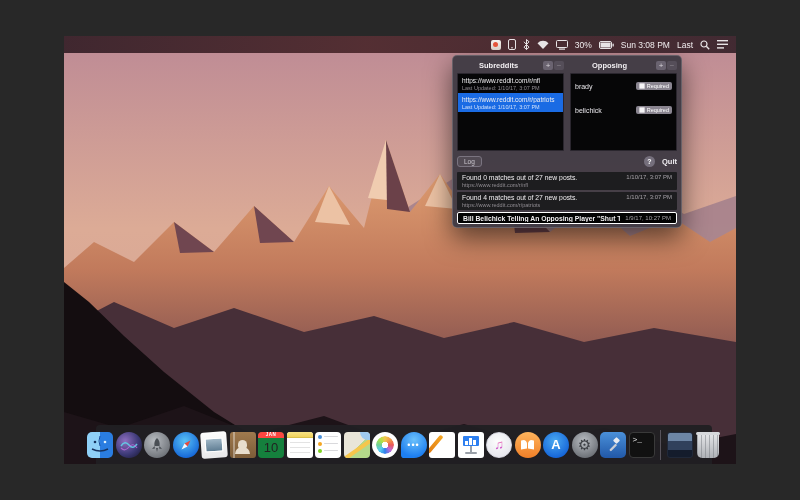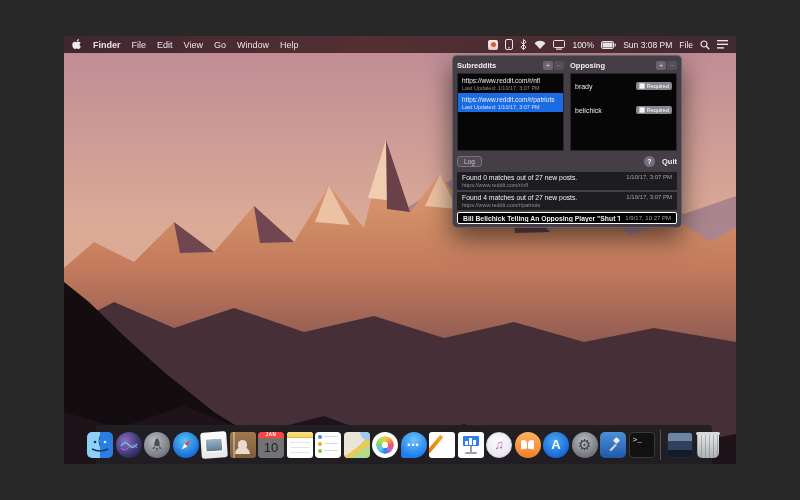--- a/index.html
+++ b/index.html
@@ -22,21 +22,21 @@
   .mb-txt { font-size:8.5px; color:#f0ecee; }
   .app-status { width:10px; height:10px; border-radius:2px; background:linear-gradient(180deg,#f5f2ef,#d8cfc8); position:relative; }
   .app-status::after { content:""; position:absolute; left:2.5px; top:2.5px; width:5px; height:5px; border-radius:50%; background:#e5543a; }
 
   
   .appwin { position:absolute; left:388px; top:19px; width:230px; z-index:20;
     background:rgba(64,58,68,.96); border:1px solid rgba(255,255,255,.18); border-radius:5px;
     box-shadow:0 10px 26px rgba(0,0,0,.55); padding:3px 4px 3px; color:#eee; }
   .cols { display:flex; gap:6px; }
   .col { flex:1; min-width:0; }
-  .col-head { display:flex; align-items:center; justify-content:space-between; height:12px; }
+  .col-head { display:flex; align-items:center; justify-content:space-between; height:12px;margin-left:22px; }
   .col-title { font-size:7.5px; font-weight:bold; color:#f2eff2; }
   .pm { display:flex; gap:1px; }
   .pm button { width:10px; height:9px; border:0; border-radius:2px; background:#6a6370; color:#d8d4da;
     font-size:8px; line-height:7px; padding:0; cursor:pointer; }
   .pm button.dim { opacity:.45; }
   .listbox { margin-top:2px; height:78px; background:#060607; border:1px solid #2a262e; border-radius:1px; overflow:hidden; }
   .sub-item { padding:3px 4px 2px; }
   .sub-item .url { font-size:6.5px; color:#efeef0; white-space:nowrap; overflow:hidden; }
   .sub-item .upd { font-size:5.5px; color:#8e8a90; margin-top:1px; white-space:nowrap; overflow:hidden; }
   .sub-item.selected { background:#1a6be4; }
@@ -74,21 +74,21 @@
   .i-circle { border-radius:50%; }
   .i-siri { background:radial-gradient(circle at 35% 35%, #8f6fc0, #3d3a77 55%, #14142a); }
   .i-launchpad { background:radial-gradient(circle at 40% 35%, #b9bdc2, #75797f 70%, #53565b); display:flex; align-items:center; justify-content:center; }
   .i-safari { background:radial-gradient(circle at 45% 35%, #59c2f5, #1668d8 75%); display:flex; align-items:center; justify-content:center; }
   .i-mail { background:linear-gradient(180deg,#fdfdfd,#e8e8ea); border-radius:3px; transform:rotate(-4deg); display:flex; align-items:center; justify-content:center; }
   .i-mail .pic { width:18px; height:14px; background:linear-gradient(180deg,#9fb6c6,#5f7d93); border:1.5px solid #fff; }
   .i-contacts { background:linear-gradient(180deg,#a07a4e,#7c5c38); border-radius:3px; display:flex; align-items:center; justify-content:center; position:relative; }
   .i-contacts::before { content:""; position:absolute; left:3px; top:0; width:2px; height:100%; background:rgba(255,255,255,.35); }
   .silhouette { width:9px; height:9px; border-radius:50% 50% 40% 40%; background:#e8ddcc; position:relative; }
   .silhouette::after { content:""; position:absolute; left:-3px; top:7px; width:15px; height:7px; border-radius:7px 7px 0 0; background:#e8ddcc; }
-  .i-cal { background:#737373; border-radius:4px; overflow:hidden; text-align:center; }
+  .i-cal { background:#15803d; border-radius:4px; overflow:hidden; text-align:center; }
   .i-cal .mon { background:#fb4640; color:#fff; font-size:4.5px; font-weight:bold; line-height:6px; height:6px; letter-spacing:.5px; }
   .i-cal .day { color:#222; font-size:13px; line-height:19px; font-weight:300; }
   .i-notes { background:linear-gradient(180deg,#fff 0 100%); border-radius:3px; overflow:hidden; }
   .i-notes .strip { height:6px; background:linear-gradient(180deg,#f7e387,#f2d35c); border-bottom:1px solid #d9c04c; }
   .i-notes .ln { height:1px; background:#e3e3e3; margin:4px 3px 0; }
   .i-reminders { background:#fff; border-radius:4px; padding:3px 3px; display:flex; flex-direction:column; gap:3px; }
   .rem-row { display:flex; align-items:center; gap:2px; }
   .rem-dot { width:4px; height:4px; border-radius:50%; }
   .rem-ln { flex:1; height:1.5px; background:#d9d9dc; border-radius:1px; }
   .i-maps { background:linear-gradient(135deg,#e9e5d8 0 55%, #b5d98a 55% 100%); border-radius:4px; position:relative; overflow:hidden; }
@@ -152,34 +152,20 @@
     <polygon fill="#6b4149" points="322,104 346,176 323,173"></polygon>
     <polygon fill="#704650" points="190,170 230,206 196,207"></polygon>
     <polygon fill="#6b4149" points="446,154 486,196 451,197"></polygon>
     <polygon fill="#704650" points="110,186 150,216 116,217"></polygon>
     <polygon fill="#472f38" points="0,292 50,266 110,292 170,272 240,296 310,280 380,302 450,286 520,306 590,292 672,306 672,428 0,428"></polygon>
     <polygon fill="#140d10" points="0,246 25,266 60,300 100,336 150,376 205,410 240,428 0,428"></polygon>
     <polygon fill="#1d1318" points="0,428 0,376 55,392 120,370 190,398 260,380 330,406 400,388 470,408 540,392 610,410 672,398 672,428"></polygon>
   </svg>
 
   <div class="menubar">
-    <div class="menus">
-      <span class="apple menu-item">
-        <svg width="9" height="11" viewBox="0 0 9 11">
-            <path fill="#f0ecee" d="M6.4 1.7c.4-.5.7-1.2.6-1.7-.6 0-1.3.4-1.7.9-.4.4-.7 1.1-.6 1.7.7 0 1.3-.4 1.7-.9zM7.6 5.8c0-1.3 1.1-1.9 1.1-1.9S8 2.8 6.6 2.8c-.8 0-1.5.5-1.9.5-.4 0-1.1-.5-1.8-.5C1.5 2.8.3 4 .3 5.9c0 2 1.5 4.2 2.6 4.2.5 0 1.2-.5 1.8-.5.6 0 1.1.5 1.8.5 1 0 2-1.7 2.3-2.6-1.1-.4-1.2-1.7-1.2-1.7z"></path>
-          </svg>
-      </span>
-      <span class="menu-item app">Finder</span>
-      <span class="menu-item">File</span>
-      <span class="menu-item">Edit</span>
-      <span class="menu-item">View</span>
-      <span class="menu-item">Go</span>
-      <span class="menu-item">Window</span>
-      <span class="menu-item">Help</span>
-    </div>
     <div class="mb-right">
       <span class="mb-ico app-status"></span>
       <span class="mb-ico">
         <svg width="8" height="11" viewBox="0 0 8 11">
             <rect x="0.5" y="0.5" width="7" height="10" rx="1.5" fill="none" stroke="#e8e4e6"></rect>
             <circle cx="4" cy="8.7" r=".8" fill="#e8e4e6"></circle>
           </svg>
       </span>
       <span class="mb-ico">
         <svg width="7" height="11" viewBox="0 0 7 11">
@@ -190,30 +176,30 @@
         <svg width="12" height="9" viewBox="0 0 12 9">
             <path d="M0.5 3.2 A 7.5 7.5 0 0 1 11.5 3.2 L6 9 Z" fill="#e8e4e6"></path>
           </svg>
       </span>
       <span class="mb-ico">
         <svg width="12" height="10" viewBox="0 0 12 10">
             <rect x="0.5" y="0.5" width="11" height="7" rx="1" fill="none" stroke="#e8e4e6"></rect>
             <rect x="3" y="8.5" width="6" height="1.2" fill="#e8e4e6"></rect>
           </svg>
       </span>
-      <span class="mb-txt">100%</span>
+      <span class="mb-txt">30%</span>
       <span class="mb-ico">
         <svg width="15" height="8" viewBox="0 0 15 8">
             <rect x="0.5" y="0.5" width="12" height="7" rx="1.5" fill="none" stroke="#e8e4e6"></rect>
             <rect x="1.5" y="1.5" width="10" height="5" rx=".8" fill="#e8e4e6"></rect>
             <rect x="13.5" y="2.5" width="1.3" height="3" rx=".6" fill="#e8e4e6"></rect>
           </svg>
       </span>
       <span class="mb-txt">Sun 3:08 PM</span>
-      <span class="mb-txt">File</span>
+      <span class="mb-txt">Last</span>
       <span class="mb-ico">
         <svg width="10" height="10" viewBox="0 0 10 10">
             <circle cx="4" cy="4" r="3" fill="none" stroke="#e8e4e6" stroke-width="1.2"></circle>
             <line x1="6.3" y1="6.3" x2="9.2" y2="9.2" stroke="#e8e4e6" stroke-width="1.4"></line>
           </svg>
       </span>
       <span class="mb-ico">
         <svg width="11" height="9" viewBox="0 0 11 9">
             <rect x="0" y="0" width="11" height="1.4" fill="#e8e4e6"></rect>
             <rect x="0" y="3.6" width="11" height="1.4" fill="#e8e4e6"></rect>

